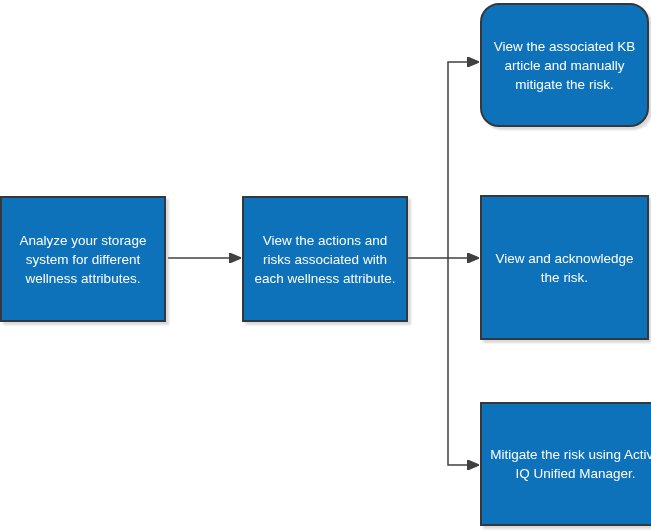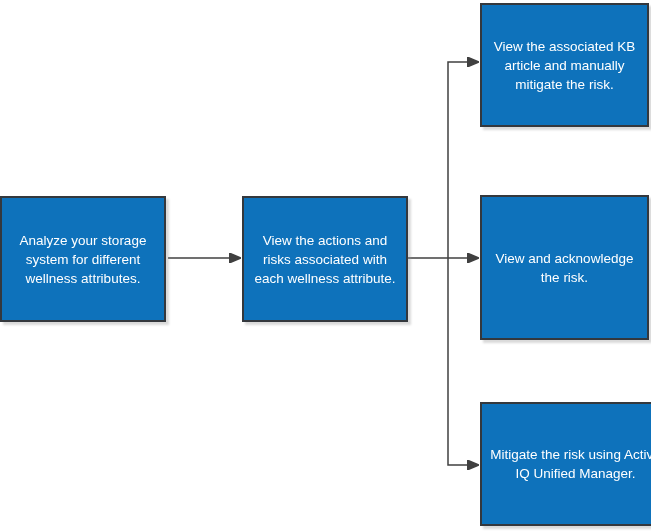--- a/index.html
+++ b/index.html
@@ -61,21 +61,21 @@
   </svg>
 
   <div class="node" style="left:0; top:196px; width:166px; height:126px;">
     <span>Analyze your storage system for different wellness attributes.</span>
   </div>
 
   <div class="node" style="left:242px; top:196px; width:166px; height:126px;">
     <span>View the actions and risks associated with each wellness attribute.</span>
   </div>
 
-  <div class="node" style="left:480px; top:3px; width:169px; height:124px;">
+  <div class="node" style="left:480px; top:3px; width:169px; height:124px;border-radius:19px;">
     <span>View the associated KB article and manually mitigate the risk.</span>
   </div>
 
   <div class="node" style="left:480px; top:195px; width:169px; height:145px;">
     <span>View and acknowledge the risk.</span>
   </div>
 
   <div class="node" style="left:480px; top:402px; width:191px; height:124px;">
     <span>Mitigate the risk using Active IQ Unified Manager.</span>
   </div>

